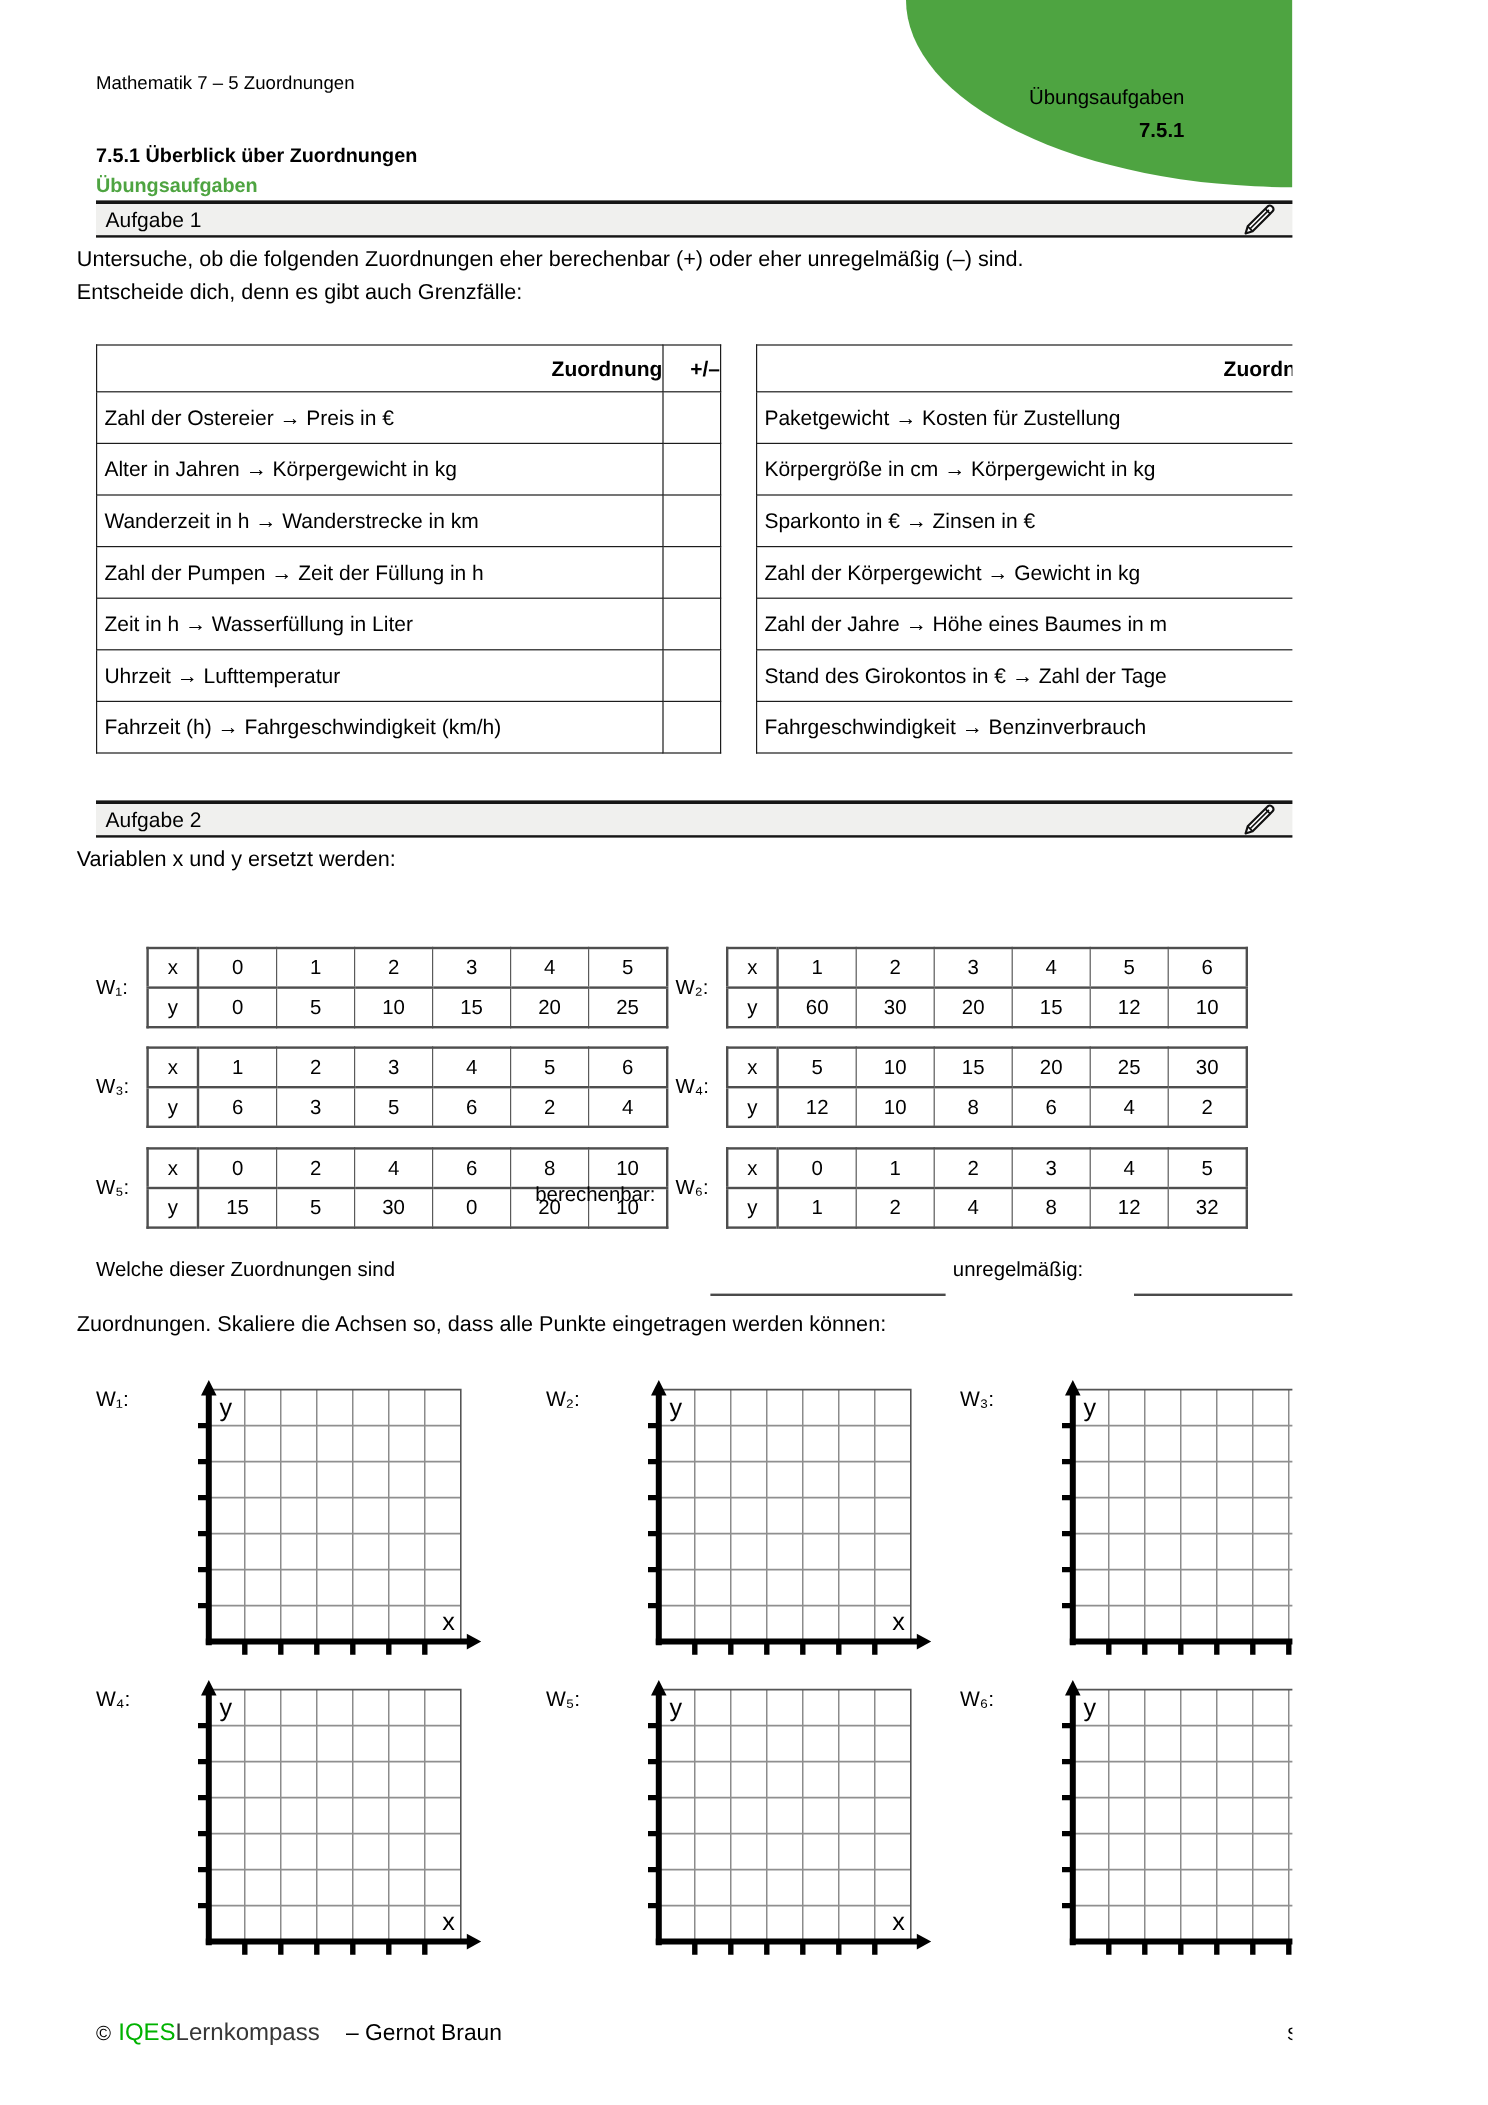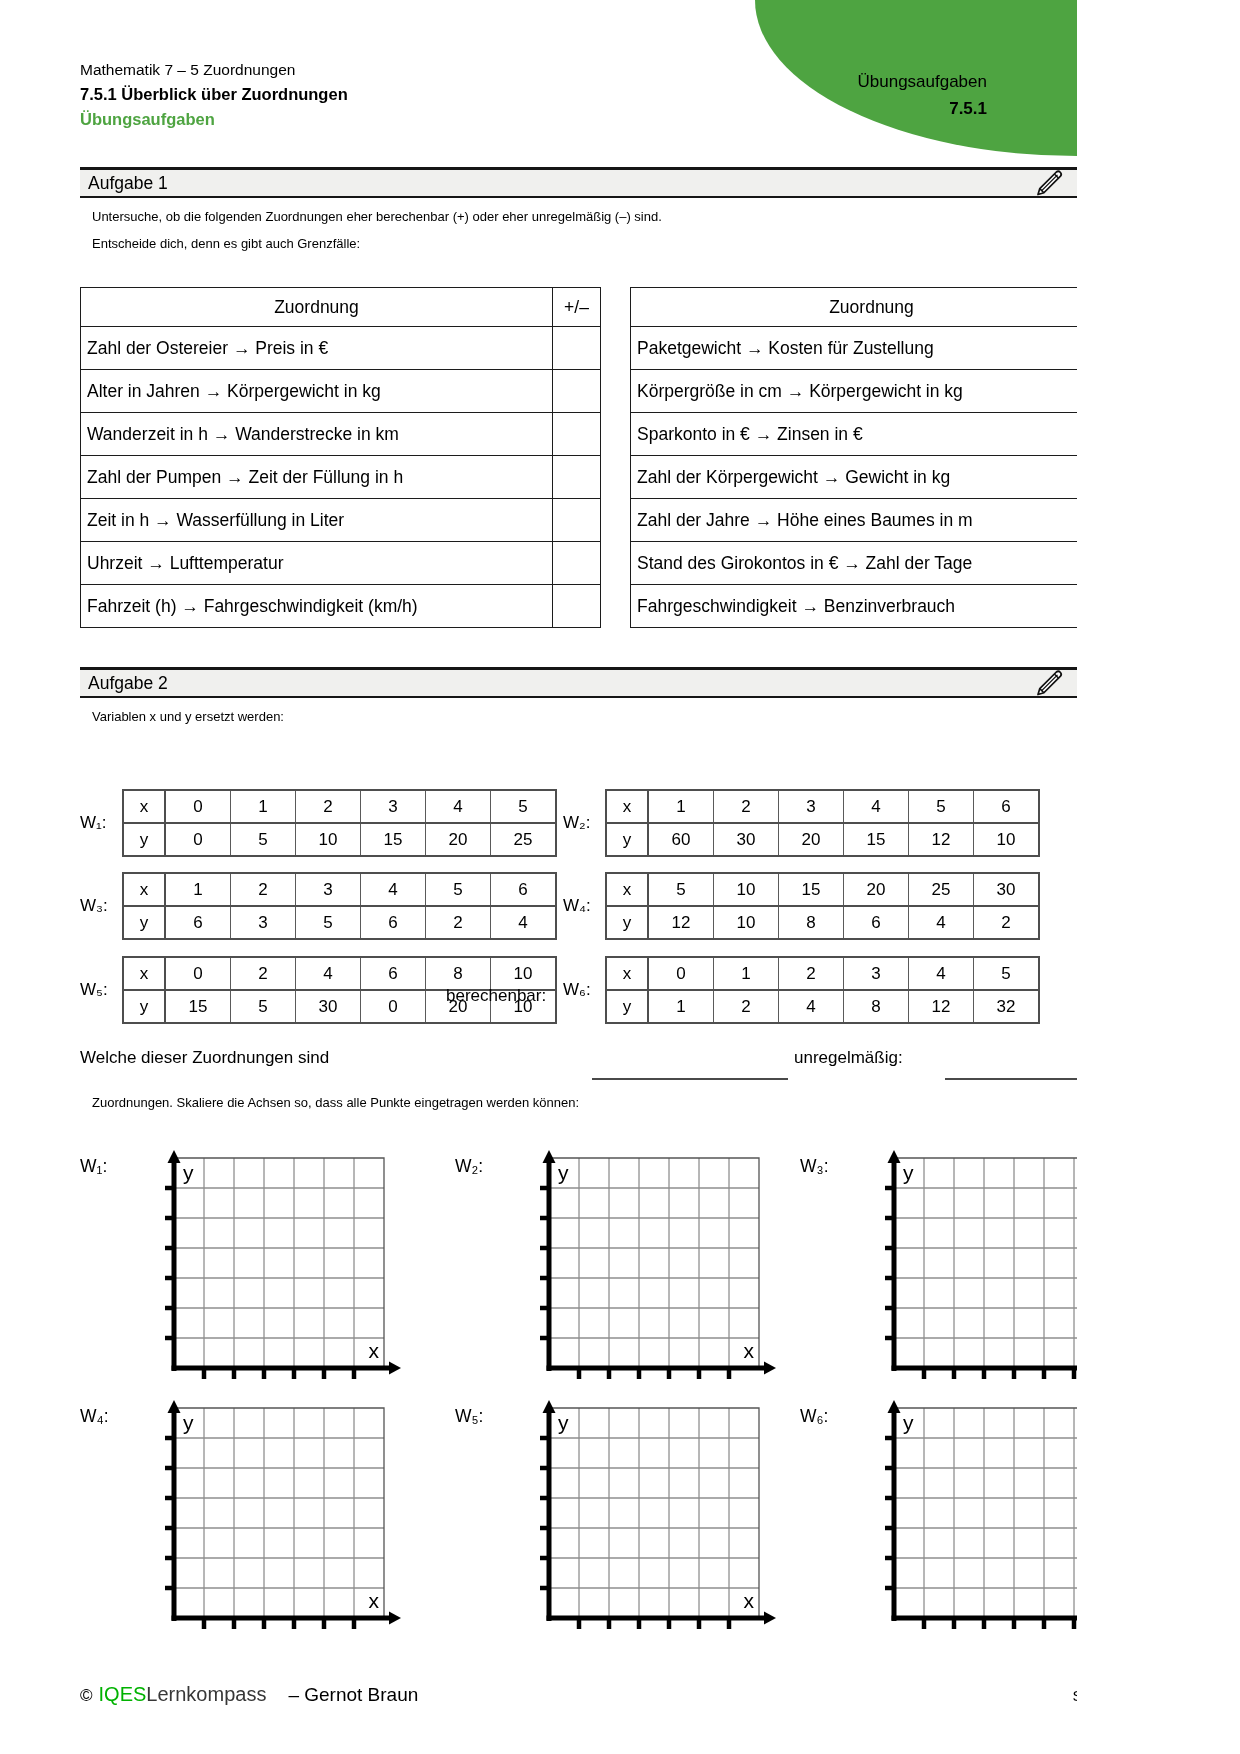--- a/index.html
+++ b/index.html
@@ -13,40 +13,40 @@
     position:absolute; top:0; right:0; width:322px; height:156px;
     background:#4ea441; border-bottom-left-radius:322px 156px;
     text-align:right; padding-right:0; box-sizing:border-box;
   }
   .corner-blob .cl1 { position:absolute; top:72px; right:90px; font-size:17px; }
   .corner-blob .cl2 { position:absolute; top:99px; right:90px; font-size:17px; font-weight:bold; }
 
   
   .header { position:absolute; left:80px; top:57px; line-height:25px; }
   .header .h1 { font-size:15.5px; }
-  .header .h2 { font-size:16.5px; font-weight:bold; }
+  .header .h2 { font-size:16.5px; font-weight:bold;margin-top:36px; }
   .header .h3 { font-size:16.5px; font-weight:bold; color:#4ea441; }
 
   
   .task-bar {
     position:absolute; left:80px; width:1080px; height:31px;
     background:#f0f0ee; border-top:3px solid #161616; border-bottom:2px solid #161616;
     display:flex; align-items:center; box-sizing:border-box;
   }
   .task-bar .bar-title { font-size:17.5px; padding-left:8px; flex:1; }
   .task-bar .pencil { margin-right:22px; }
   .task-bar .bar-divider { border-left:2px solid #222; align-self:stretch; }
   .task-bar .star-cell { width:70px; text-align:center; color:#4ca63e; font-size:19px; }
 
-  .para { position:absolute; left:92px; font-size:13px; line-height:27px; }
+  .para { position:absolute; left:64px; font-size:18px; line-height:27px; }
 
   
   table.t1 { position:absolute; border-collapse:collapse; table-layout:fixed; font-size:17.5px; }
   table.t1 th, table.t1 td { border:1.5px solid #1c1c1c; padding:0 0 0 6px; }
-  table.t1 th { font-weight:normal; text-align:center; height:38px; padding:0; }
+  table.t1 th { font-weight:bold; text-align:right; height:38px; padding:0; }
   table.t1 td { height:42px; }
   table.t1 td.sign { padding:0; }
 
   
   .wt { position:absolute; display:flex; align-items:center; }
   .wt-label { font-size:17px; width:42px; }
   table.wt-table { border-collapse:collapse; table-layout:fixed; font-size:17px; border:2px solid #4e4e4e; }
   table.wt-table th, table.wt-table td { border:1px solid #5a5a5a; text-align:center; height:31px; padding:0; font-weight:normal; }
   table.wt-table th { width:40px; border-right:2px solid #4e4e4e; }
   table.wt-table td { width:64px; }

